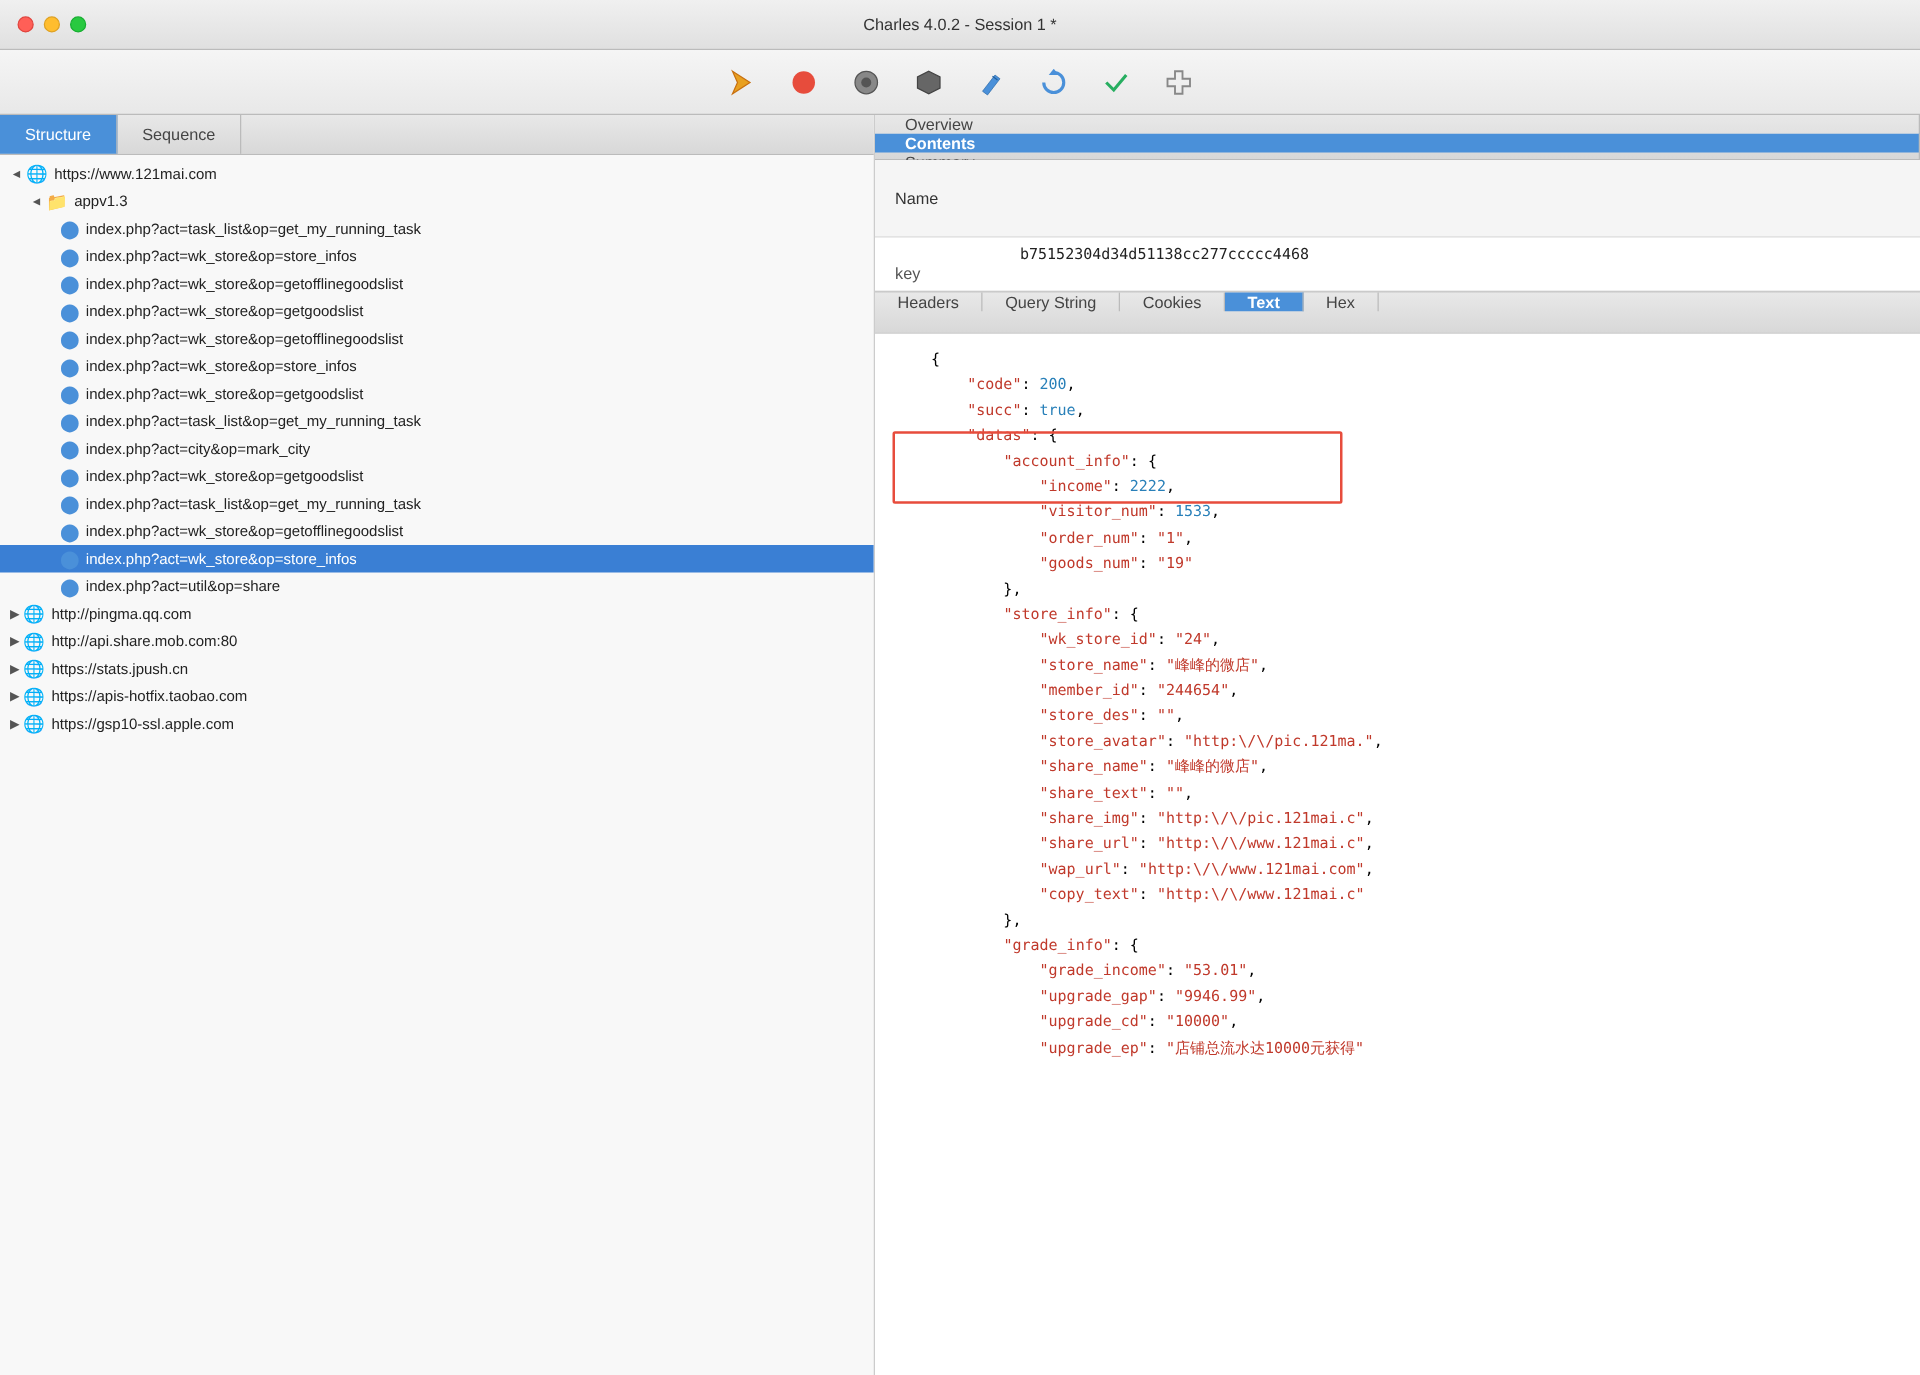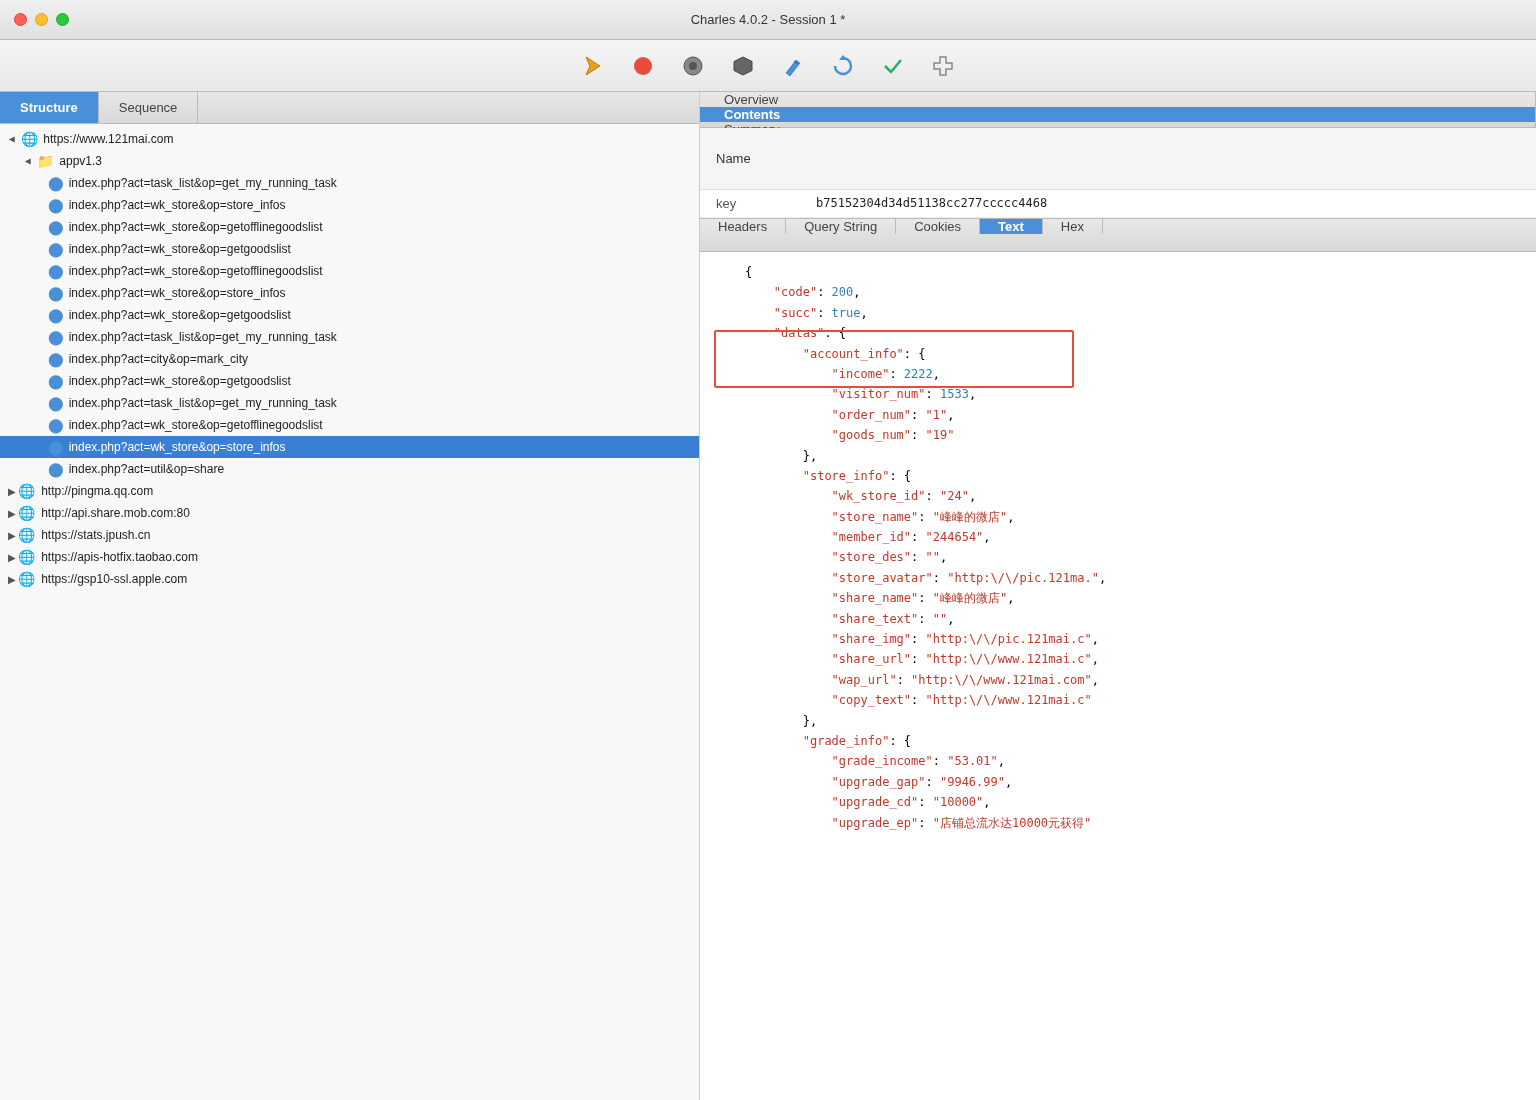--- a/index.html
+++ b/index.html
@@ -89,21 +89,21 @@
     }
     .left-tab {
       padding: 8px 20px;
       font-size: 13px;
       cursor: pointer;
       border-right: 1px solid #bbb;
     }
     .left-tab.active {
       background: #4a90d9;
       color: white;
-      font-weight: 700;
+      font-weight: 400;
       text-align: right;
     }
     .left-tab:not(.active) { color: #444; }
 
     
     .tree {
       flex: 1;
       overflow-y: auto;
       padding: 4px 0;
     }
@@ -187,21 +187,21 @@
     }
     .nv-header .col-name { width: 100px; }
     .nv-header .col-value { flex: 1; }
 
     .nv-row {
       display: flex;
       padding: 6px 16px;
       border-bottom: 1px solid #eee;
       font-size: 13px;
     }
-    .nv-row .col-name { width: 100px; color: #555; }
+    .nv-row .col-name { width: 100px; color: #555; margin-top: 15px; }
     .nv-row .col-value { flex: 1; color: #222; font-family: monospace; font-size: 12px; }
 
     
     .bottom-tabs {
       display: flex;
       background: linear-gradient(to bottom, #e8e8e8, #d8d8d8);
       border-top: 1px solid #bbb;
       border-bottom: 1px solid #bbb;
       height: 34px;
       align-items: flex-start;

